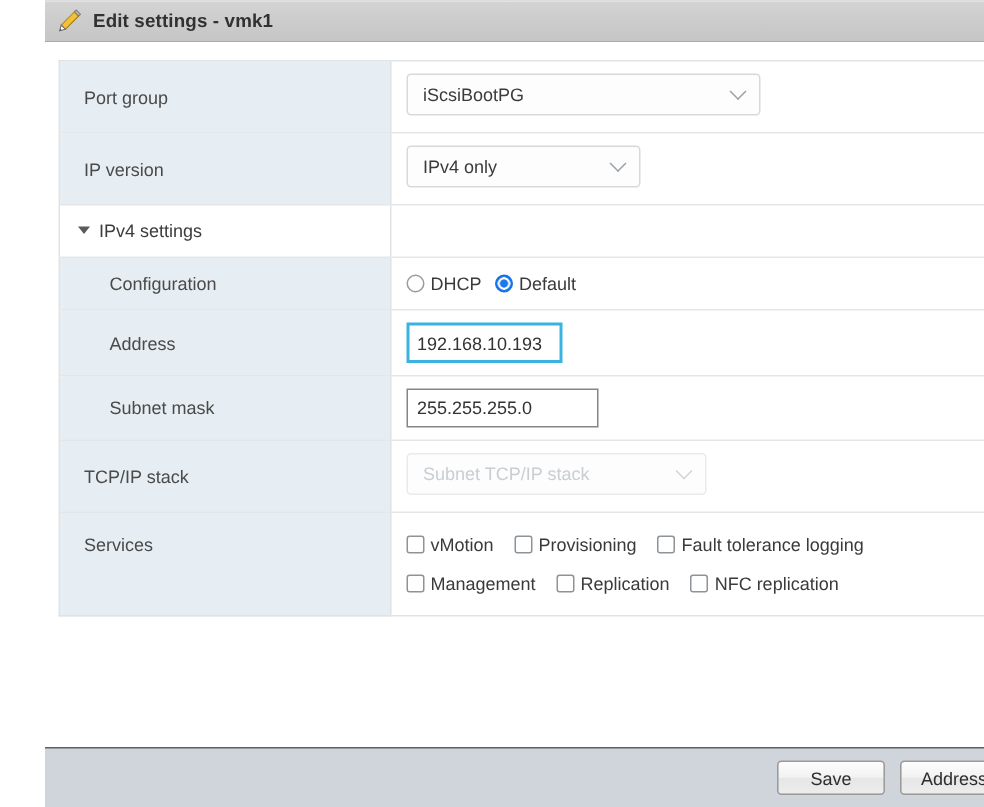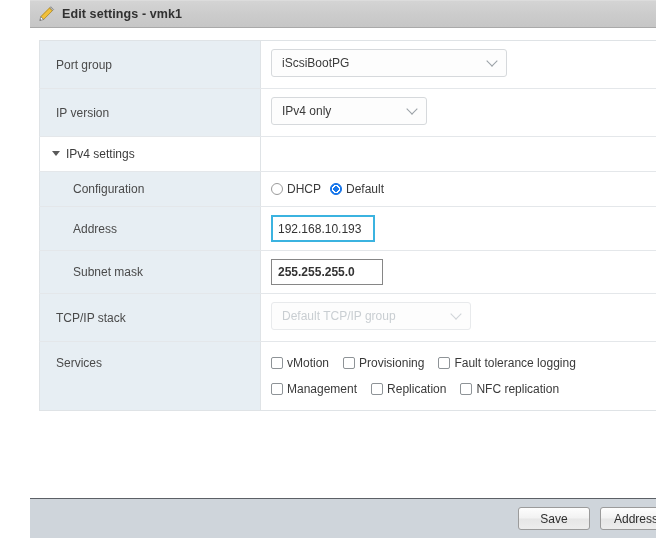--- a/index.html
+++ b/index.html
@@ -168,21 +168,21 @@
     background: #ffffff;
     font-family: "Liberation Sans", sans-serif;
     font-size: 12px;
     color: #333333;
     padding: 0 6px;
     outline: none;
     border-radius: 0;
   }
   .text-input.w-mtu { width: 68px; }
   .text-input.w-addr { width: 104px; }
-  .text-input.w-mask { width: 112px; font-weight: bold; }
+  .text-input.w-mask { width: 128px; }
   .text-input.focused {
     border: 2px solid #3bb3e0;
     padding: 0 5px;
     height: 27px;
   }
 
   .radio-row {
     display: flex;
     align-items: center;
     gap: 0;
@@ -360,21 +360,21 @@
           <td class="label-cell indent">Subnet mask</td>
           <td class="value-cell">
             <input class="text-input w-mask" type="text" value="255.255.255.0" style="">
           </td>
         </tr>
 
         <tr>
           <td class="label-cell">TCP/IP stack</td>
           <td class="value-cell">
             <div class="select-box w-stack disabled">
-              <span>Default TCP/IP group</span>
+              <span>Subnet TCP/IP stack</span>
               <span class="chev">
                   <i></i>
                 </span>
             </div>
           </td>
         </tr>
 
         <tr>
           <td class="label-cell" style="vertical-align:top; padding-top:14px;">Services</td>
           <td class="value-cell" style="padding-top:12px; padding-bottom:14px;">

